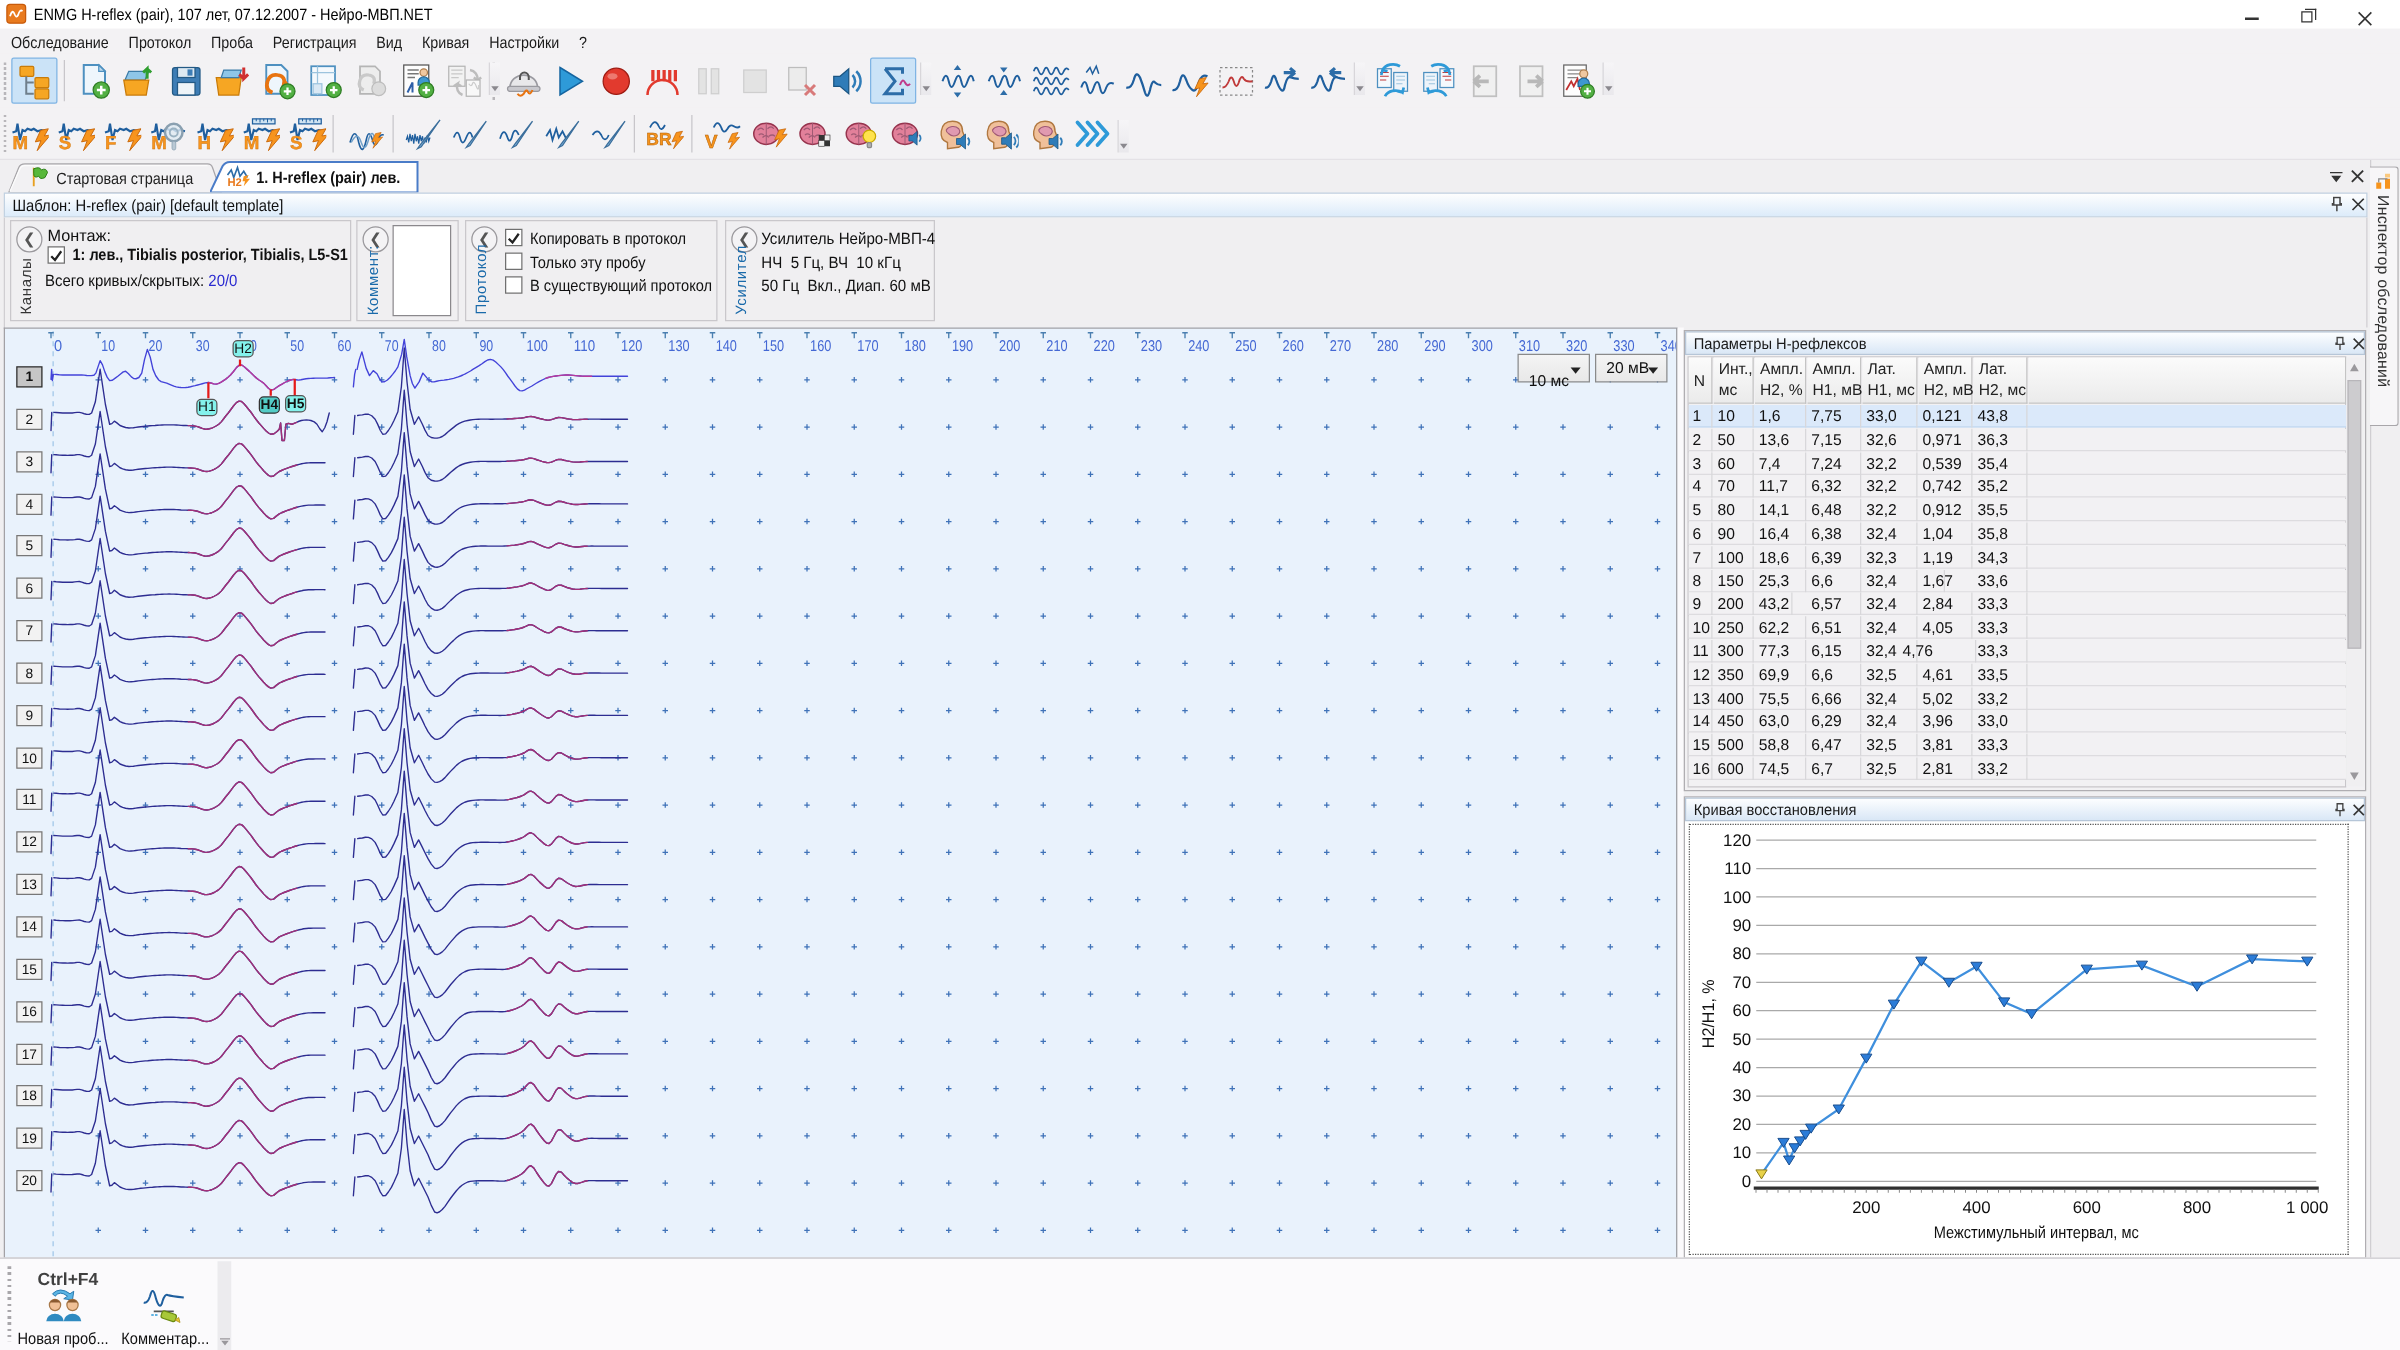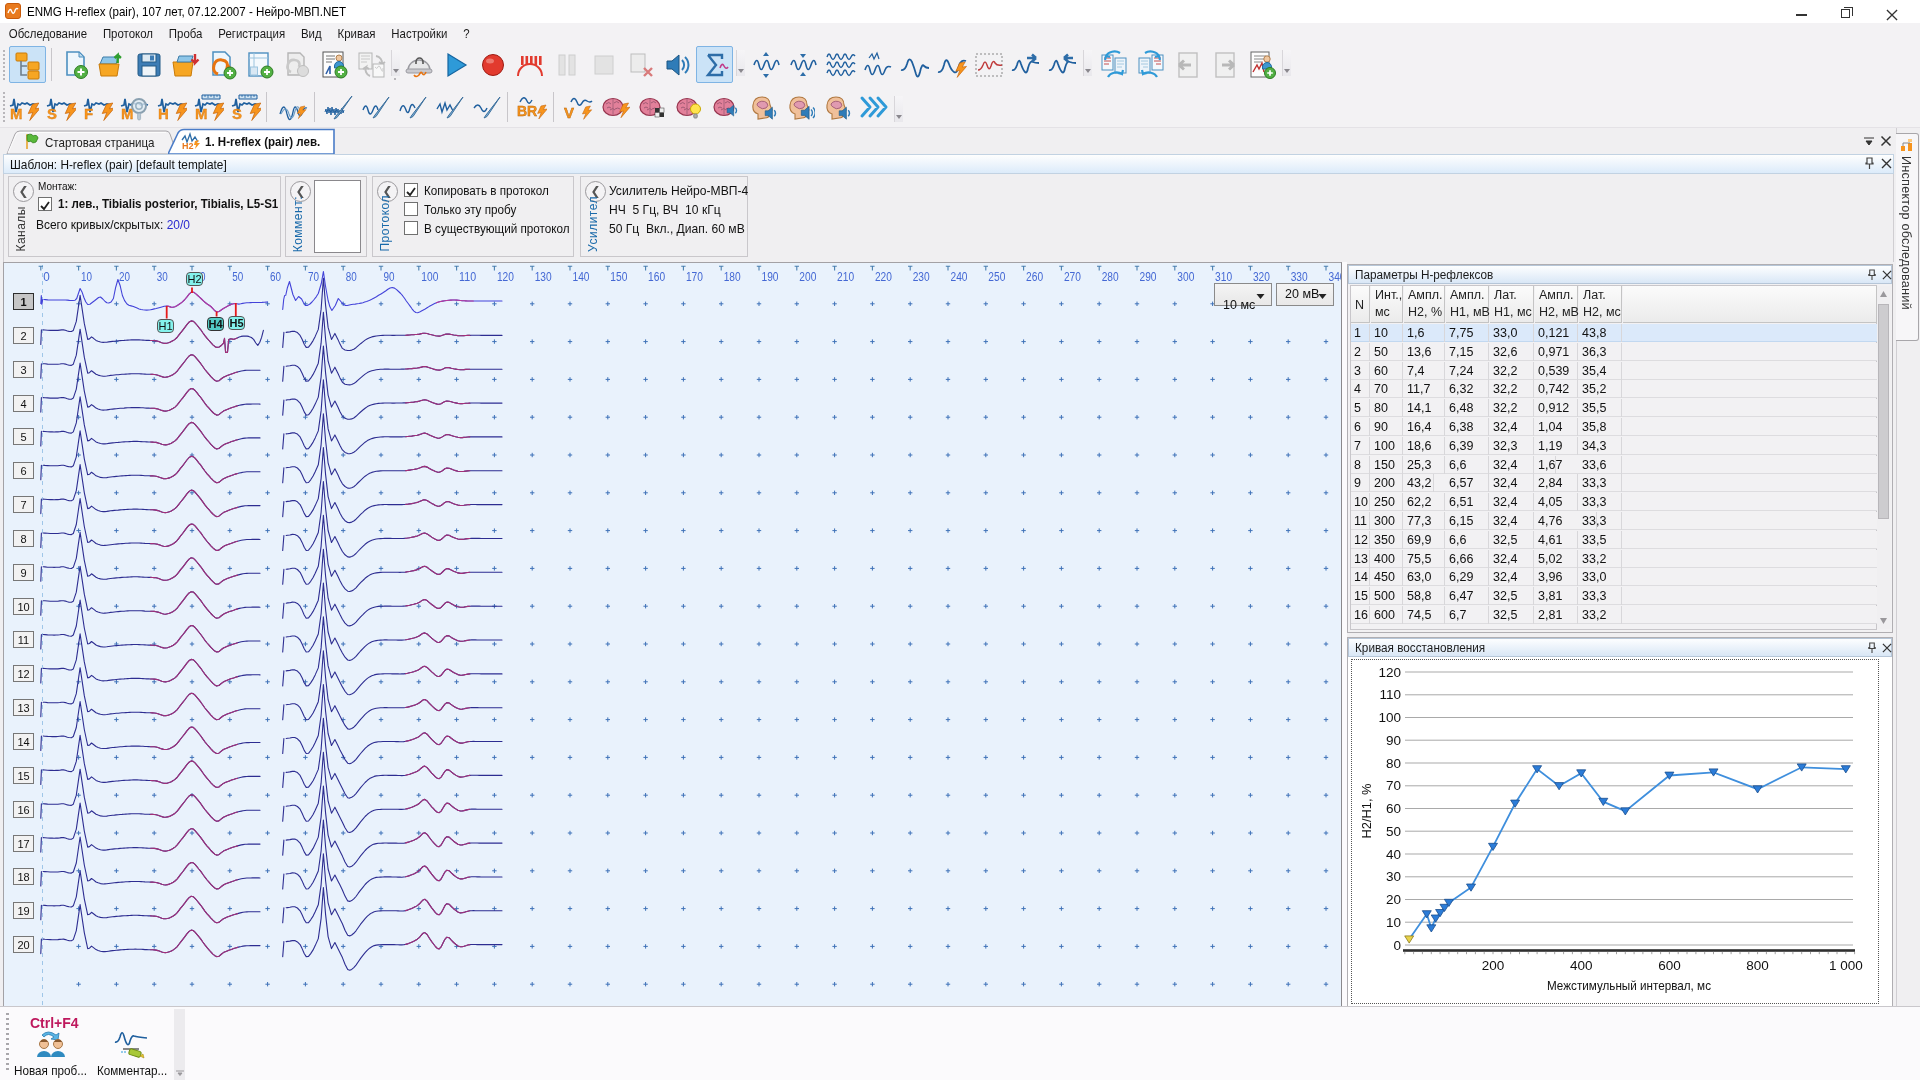--- a/index.html
+++ b/index.html
@@ -514,21 +514,21 @@
 <svg class="abs" style="left:1864px;top:157px" width="11" height="13" viewBox="0 0 11 13">
     <path d="M3 1 h5 v5 h1 v1 H2 v-1 h1z M5.5 7 v5" stroke="#444" fill="none" stroke-width="1.2"></path>
   </svg>
 <svg class="abs" style="left:1881px;top:158px" width="11" height="11" viewBox="0 0 11 11">
     <path d="M1 1 L10 10 M10 1 L1 10" stroke="#333" stroke-width="1.4"></path>
   </svg>
 <div class="abs" style="left:3px;top:174px;width:1891px;height:88px;background:#f0eff1;border-left:1px solid #d0ced2;border-right:1px solid #d0ced2"></div>
 <div class="grp" style="left:8px;width:273px;height:81px">
     <div class="gbtn">❮</div>
     <div class="glab">Каналы</div>
-    <div class="abs" style="left:29px;top:4px;font-size:10px;color:#111">Монтаж:</div>
+    <div class="abs" style="left:29px;top:4px;font-size:13px;color:#111">Монтаж:</div>
     <div class="cb" style="left:29px;top:20px"><svg width="12" height="12" viewBox="0 0 12 12">
         <path d="M2 6 l3 3 5-7" stroke="#222" stroke-width="1.8" fill="none"></path>
       </svg></div>
     <div class="abs sx" style="left:49px;top:19px;font-size:13px;font-weight:bold;color:#111;transform:scaleX(0.89)">1: лев., Tibialis posterior, Tibialis, L5-S1</div>
     <div class="abs sx" style="left:27px;top:40px;font-size:13px;color:#111;transform:scaleX(0.92)">Всего кривых/скрытых: <span style="color:#2a2ad0">20/0</span></div>
   </div>
 <div class="grp" style="left:285px;width:82px;height:81px">
     <div class="gbtn">❮</div>
     <div class="glab" style="color:#1a6aaa">Коммент:</div>
     <div class="abs" style="left:28px;top:3px;width:47px;height:73px;background:#fff;border:1px solid #8a888c"></div>
@@ -874,21 +874,21 @@
         <div class="td" style="left:139px;width:44px">32,4</div>
         <div class="td" style="left:184px;width:43px">4,05</div>
         <div class="td" style="left:228px;width:43px">33,3</div>
       </div>
       <div class="tr1" style="top:226px">
         <div class="td" style="left:0px;width:19px">11</div>
         <div class="td" style="left:20px;width:32px">300</div>
         <div class="td" style="left:53px;width:41px">77,3</div>
         <div class="td" style="left:95px;width:43px">6,15</div>
         <div class="td" style="left:139px;width:44px">32,4</div>
-        <div class="td" style="left:184px;width:62px">4,76</div>
+        <div class="td" style="left:168px;width:62px">4,76</div>
         <div class="td" style="left:228px;width:43px">33,3</div>
       </div>
       <div class="tr1" style="top:245px">
         <div class="td" style="left:0px;width:19px">12</div>
         <div class="td" style="left:20px;width:32px">350</div>
         <div class="td" style="left:53px;width:41px">69,9</div>
         <div class="td" style="left:95px;width:43px">6,6</div>
         <div class="td" style="left:139px;width:44px">32,5</div>
         <div class="td" style="left:184px;width:43px">4,61</div>
         <div class="td" style="left:228px;width:43px">33,5</div>
@@ -1064,21 +1064,21 @@
     <svg width="14" height="14" viewBox="0 0 14 14" style="position:absolute;left:4px;top:4px">
       <rect x="1" y="8" width="4" height="5" fill="#f7941d"></rect>
       <rect x="8" y="5" width="4" height="8" fill="#f7941d"></rect>
       <rect x="8" y="1" width="4" height="3" fill="#fbc97e"></rect>
       <path d="M3 8 V5 h7" stroke="#888" fill="none"></path>
     </svg>
     <div style="position:absolute;left:3px;top:22px;writing-mode:vertical-rl;font-size:12.7px;color:#333;white-space:nowrap;letter-spacing:0.2px">Инспектор обследований</div>
   </div>
 <div class="abs" style="left:0;top:1006px;width:1920px;height:74px;background:#fbfafc;border-top:1px solid #c9c7cb">
 <div class="abs" style="left:6px;top:6px;width:3px;height:60px;background-image:repeating-linear-gradient(#a8a6aa 0 2px,transparent 2px 5px)"></div>
-<div class="abs" style="left:30px;top:8px;font-size:14px;font-weight:bold;color:#be185d">Ctrl+F4</div>
+<div class="abs" style="left:30px;top:8px;font-size:14px;font-weight:bold;color:#404040">Ctrl+F4</div>
 <div class="abs" style="left:34px;top:22px;width:34px;height:32px"><svg width="34" height="32" viewBox="0 0 34 32">
         <path d="M8 6 q6-6 14 0 l3-2 -1 7 -7-1 3-2 q-6-5 -10 0z" fill="#5ab4e4" stroke="#2a7ab0" stroke-width="0.8"></path>
         <circle cx="10" cy="15" r="4.5" fill="#f0c096" stroke="#a87848"></circle>
         <path d="M6 13 a4.5 4.5 0 0 1 8 0z" fill="#8a5a30"></path>
         <path d="M3 28 a7 6 0 0 1 14 0z" fill="#2f8ac0"></path>
         <circle cx="24" cy="15" r="4.5" fill="#f0c096" stroke="#a87848"></circle>
         <path d="M20 13 a4.5 4.5 0 0 1 8 0z" fill="#8a5a30"></path>
         <path d="M17 28 a7 6 0 0 1 14 0z" fill="#2f8ac0"></path>
       </svg></div>
 <div class="abs sx" style="left:14px;top:56px;font-size:13px;color:#111;transform:scaleX(0.9)">Новая проб...</div>

